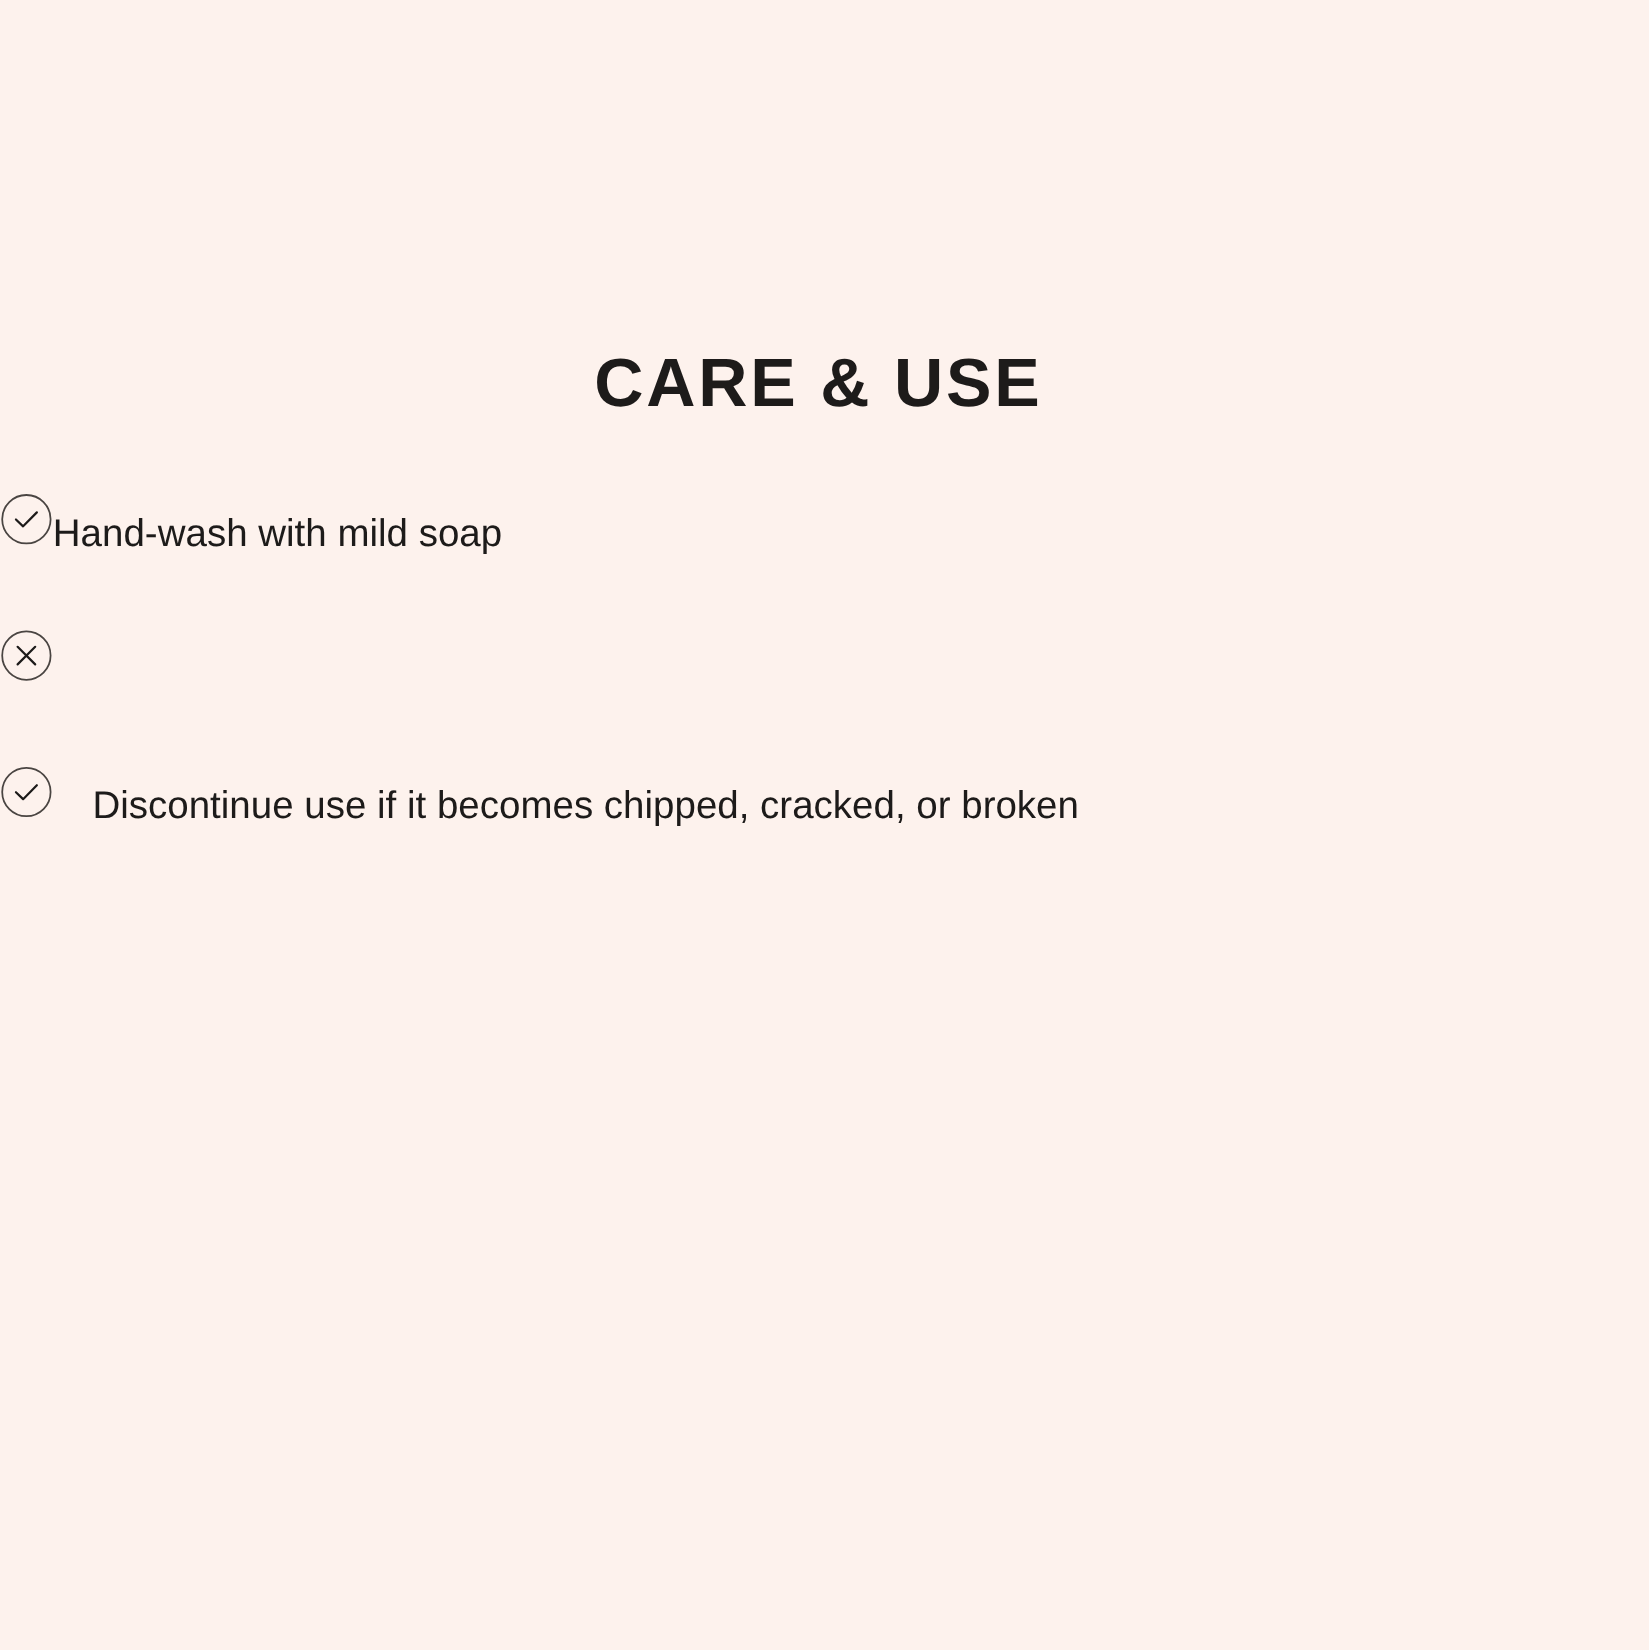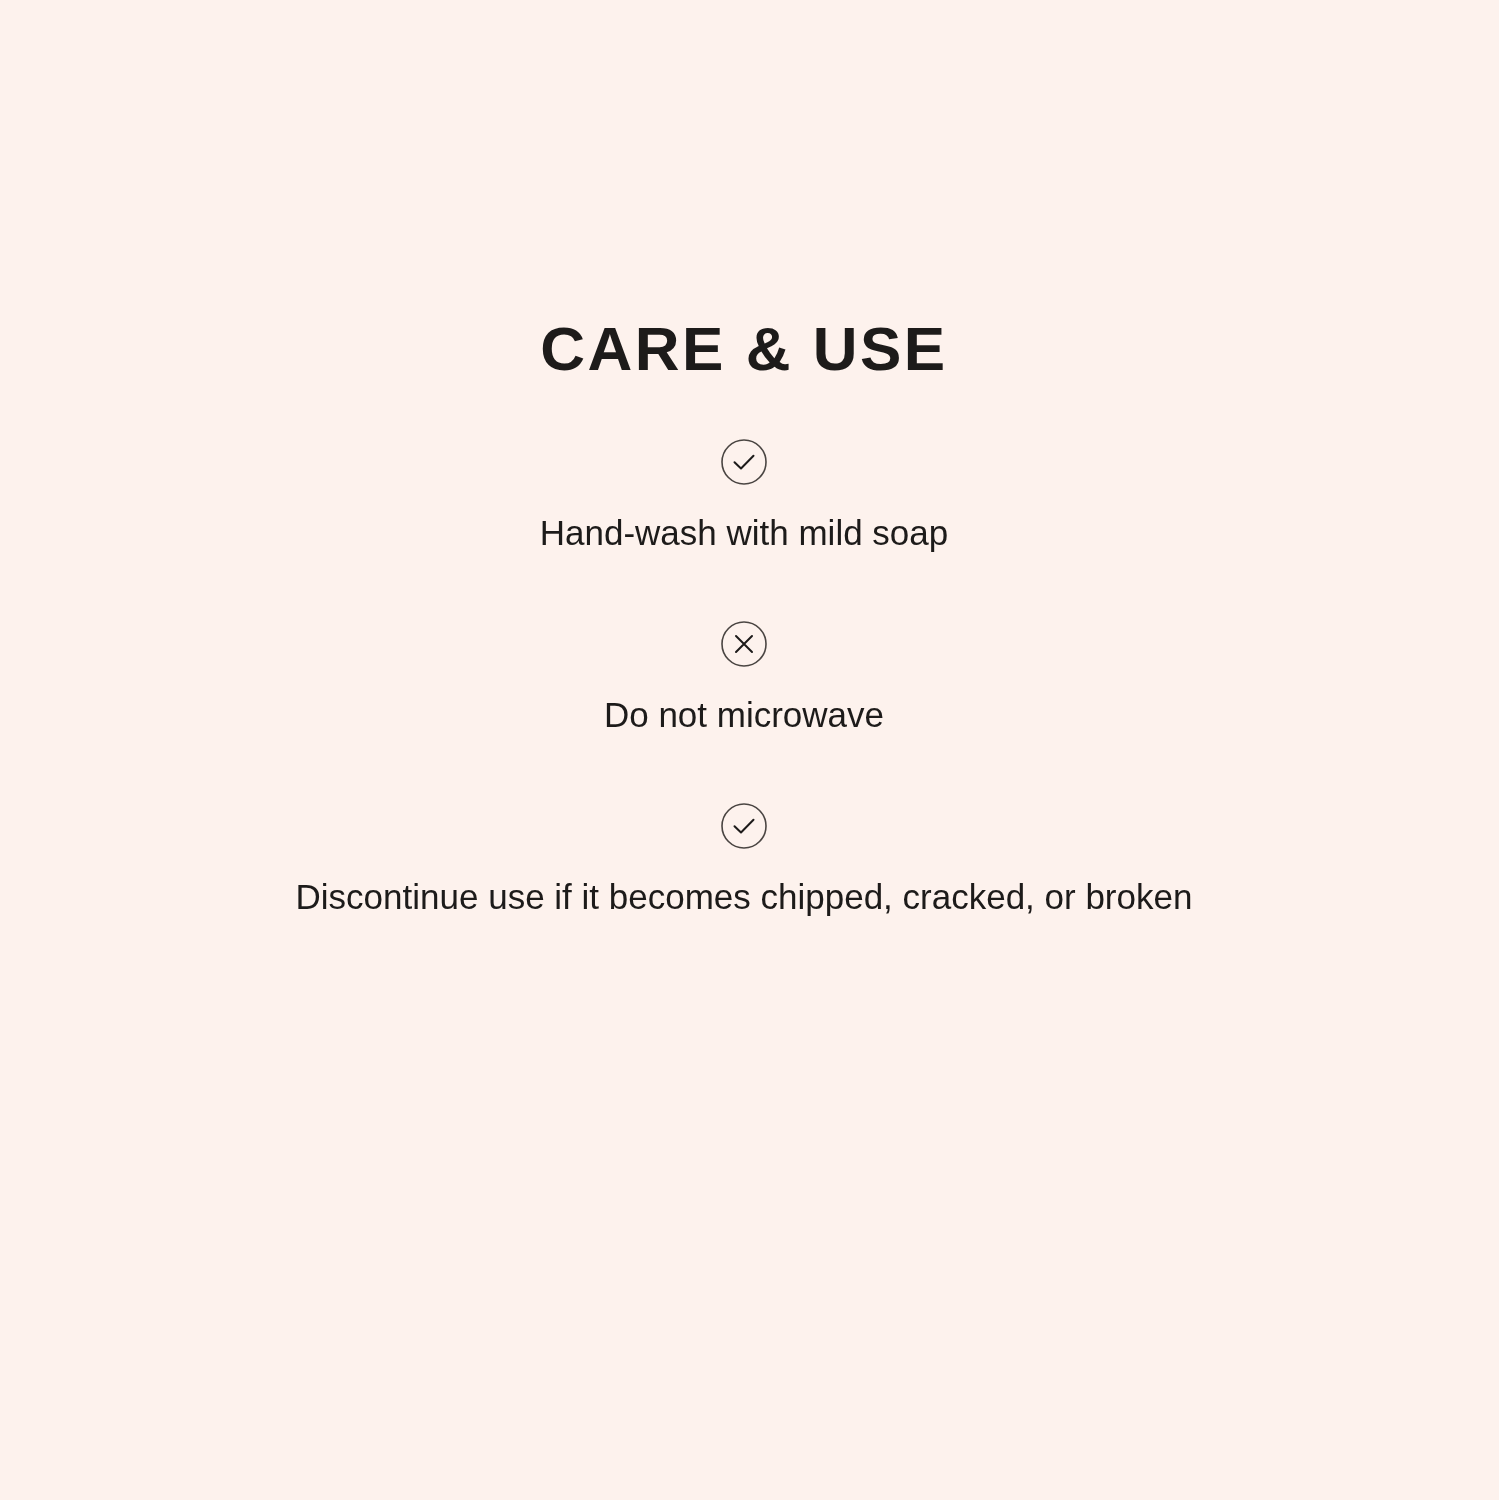--- a/index.html
+++ b/index.html
@@ -34,26 +34,26 @@
   .items {
     margin-top: 58px;
     width: 100%;
     display: flex;
     flex-direction: column;
     align-items: center;
   }
   .item {
     width: 100%;
     display: flex;
-    flex-direction: column;
     align-items: center;
     margin-bottom: 66px;
   }
   .item:last-child {
     margin-bottom: 4px;
+    gap: 36px;
   }
   .icon {
     width: 48px;
     height: 48px;
     display: block;
   }
   .icon svg {
     display: block;
   }
   .item-label {
@@ -85,21 +85,20 @@
     </div>
 
 
     <div class="item">
       <span class="icon">
         <svg width="48" height="48" viewBox="0 0 48 48">
           <circle cx="24" cy="24" r="22" fill="none" stroke="#4a4542" stroke-width="1.6"></circle>
           <path d="M16 16 L32 32 M32 16 L16 32" fill="none" stroke="#1d1b1a" stroke-width="2" stroke-linecap="round"></path>
         </svg>
       </span>
-      <div class="item-label">Do not microwave</div>
     </div>
 
     <div class="item">
       <span class="icon">
         <svg width="48" height="48" viewBox="0 0 48 48">
           <circle cx="24" cy="24" r="22" fill="none" stroke="#4a4542" stroke-width="1.6"></circle>
           <path d="M14.5 24.2 L21 30.5 L33.5 17.8" fill="none" stroke="#1d1b1a" stroke-width="2" stroke-linecap="round" stroke-linejoin="round"></path>
         </svg>
       </span>
       <div class="item-label">Discontinue use if it becomes chipped, cracked, or broken</div>

